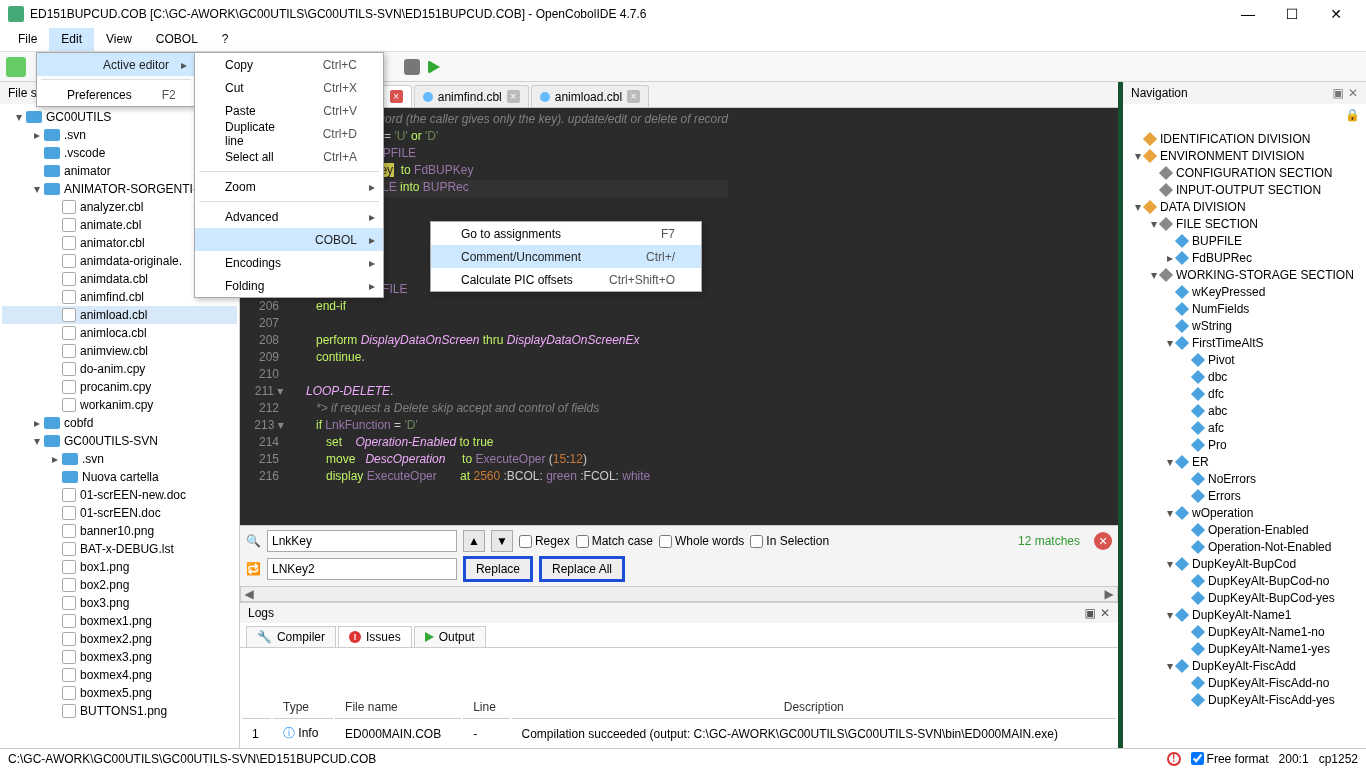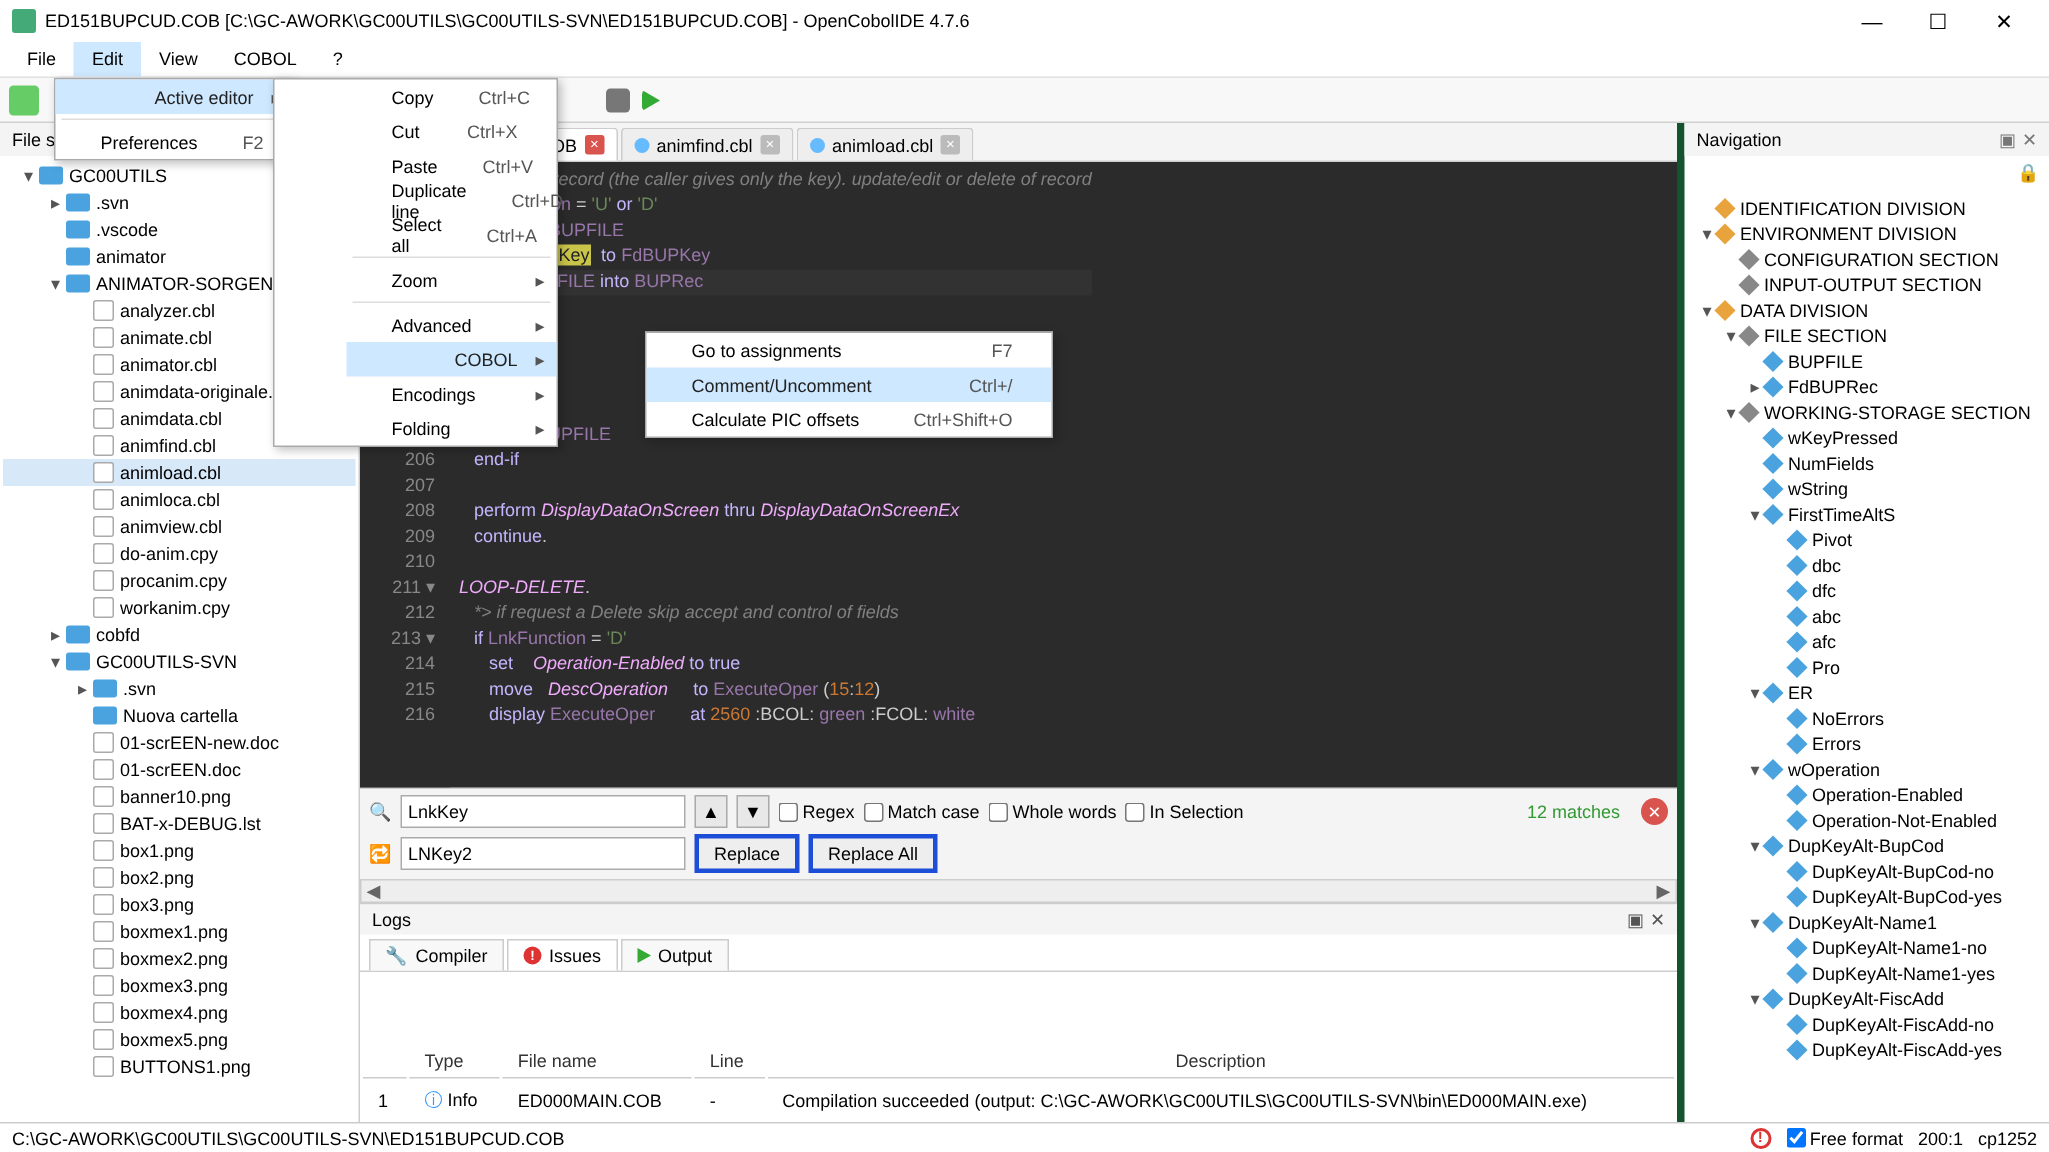--- a/index.html
+++ b/index.html
@@ -28,24 +28,24 @@
 .tree .row.sel { background:#d7e8f8; }
 .center { flex:1; display:flex; flex-direction:column; background:#f4f4f4; }
 .tabs { height:26px; display:flex; align-items:flex-end; background:#f4f4f4; padding-left:4px; gap:2px; border-bottom:1px solid #ccc;}
 .tab { height:22px; padding:3px 8px; background:#eee; border:1px solid #ccc; border-bottom:none; border-radius:3px 3px 0 0; display:flex; align-items:center; gap:5px; font-size:11px; }
 .tab.active { background:#fff; }
 .tab .dot { width:10px;height:10px;background:#6bf;border-radius:5px; }
 .tab .x { width:13px;height:13px;background:#d9534f;color:#fff;border-radius:2px;display:flex;align-items:center;justify-content:center;font-size:10px;line-height:1; }
 .tab .x.gray { background:#bbb; }
 .editor { flex:1; background:#2b2b2b; color:#ccc; font-family:Consolas,monospace; font-size:13px; overflow:hidden; position:relative; display:flex;}
 .gutter { background:#2b2b2b; color:#888; text-align:right; padding:4px 10px 0 8px; width:60px; }
-.gutter div { height:17px; }
+.gutter div { height:17px;text-align:center; }
 .code { padding:4px 0 0 6px; }
 .code div.line { height:17px; white-space:pre; }
-.kw { color:#c4b5fd; }
+.kw { color:#bef264; }
 .str { color:#6a8759; }
 .id { color:#9876aa; }
 .fn { color:#f0abfc;font-style:italic; }
 .cm { color:#808080; font-style:italic; }
 .num { color:#cc7832; }
 .hl { background:#c9c54a; color:#222; padding:0 1px; }
 .cursor-line { background:#323232; }
 .search { background:#f4f4f4; padding:4px 6px; display:flex; flex-direction:column; gap:4px; border-top:1px solid #ccc;}
 .srow { display:flex; align-items:center; gap:6px; }
 .srow input[type=text] { width:190px; height:22px; border:1px solid #aaa; padding:0 20px 0 4px; }
@@ -82,21 +82,21 @@
 .status .r { margin-left:auto; display:flex; gap:10px; align-items:center; }
 .swarn { width:14px;height:14px;border:2px solid #d33;border-radius:8px;color:#d33;display:flex;align-items:center;justify-content:center;font-size:10px;font-weight:bold;}
 
 .dropdown { position:absolute; background:#fff; border:1px solid #aaa; box-shadow:2px 2px 6px rgba(0,0,0,.25); z-index:100; }
 .drow { height:23px; display:flex; align-items:center; padding:0 26px 0 30px; position:relative; }
 .drow.hl { background:#cde8ff;justify-content:flex-end; }
 .drow .sh { margin-left:auto; color:#555; padding-left:30px;}
 .drow .arr { position:absolute; right:8px; color:#555; }
 .dsep { height:1px; background:#ddd; margin:3px 4px; }
 .menu1 { top:52px; left:36px; width:160px; }
-.menu2 { top:52px; left:182px; width:190px;padding-left:48px; }
+.menu2 { top:52px; left:194px; width:190px; }
 .menu3 { top:221px; left:382px; width:272px;margin-left:48px; }
 </style>
 </head>
 <body>
 
 <div class="titlebar">
   <div class="icon"></div>
   <div class="title">ED151BUPCUD.COB [C:\GC-AWORK\GC00UTILS\GC00UTILS-SVN\ED151BUPCUD.COB] - OpenCobolIDE 4.7.6</div>
   <div class="winbtn">—</div>
   <div class="winbtn">☐</div>

